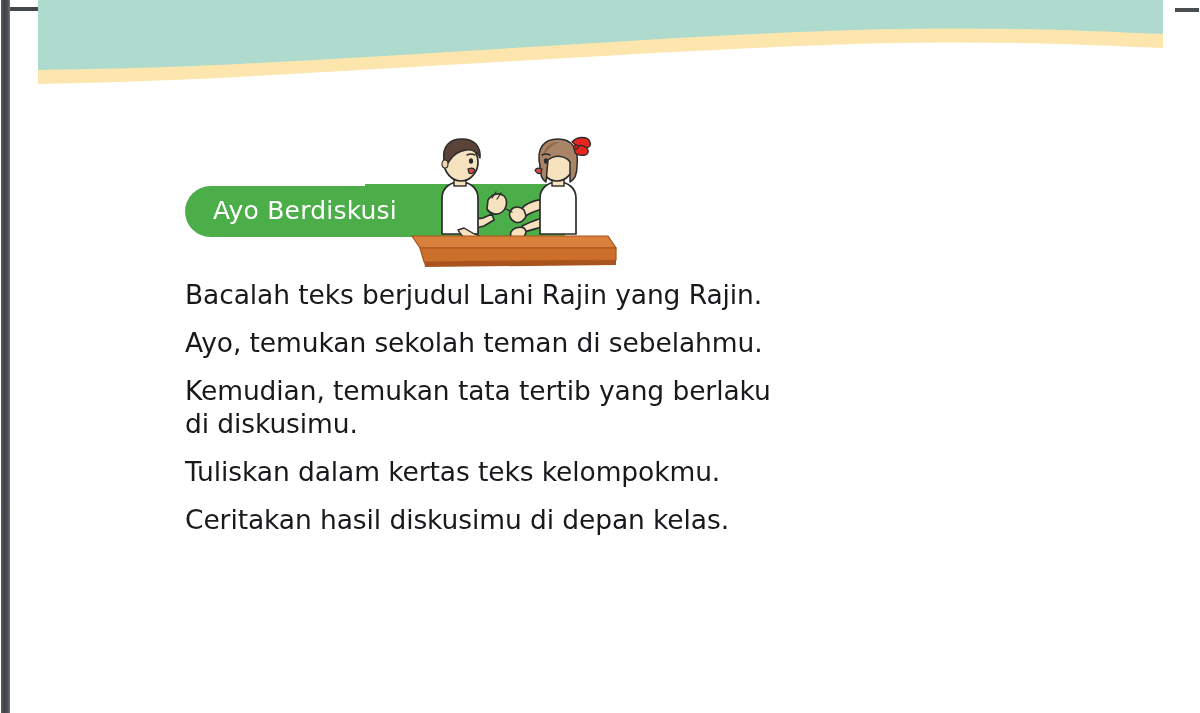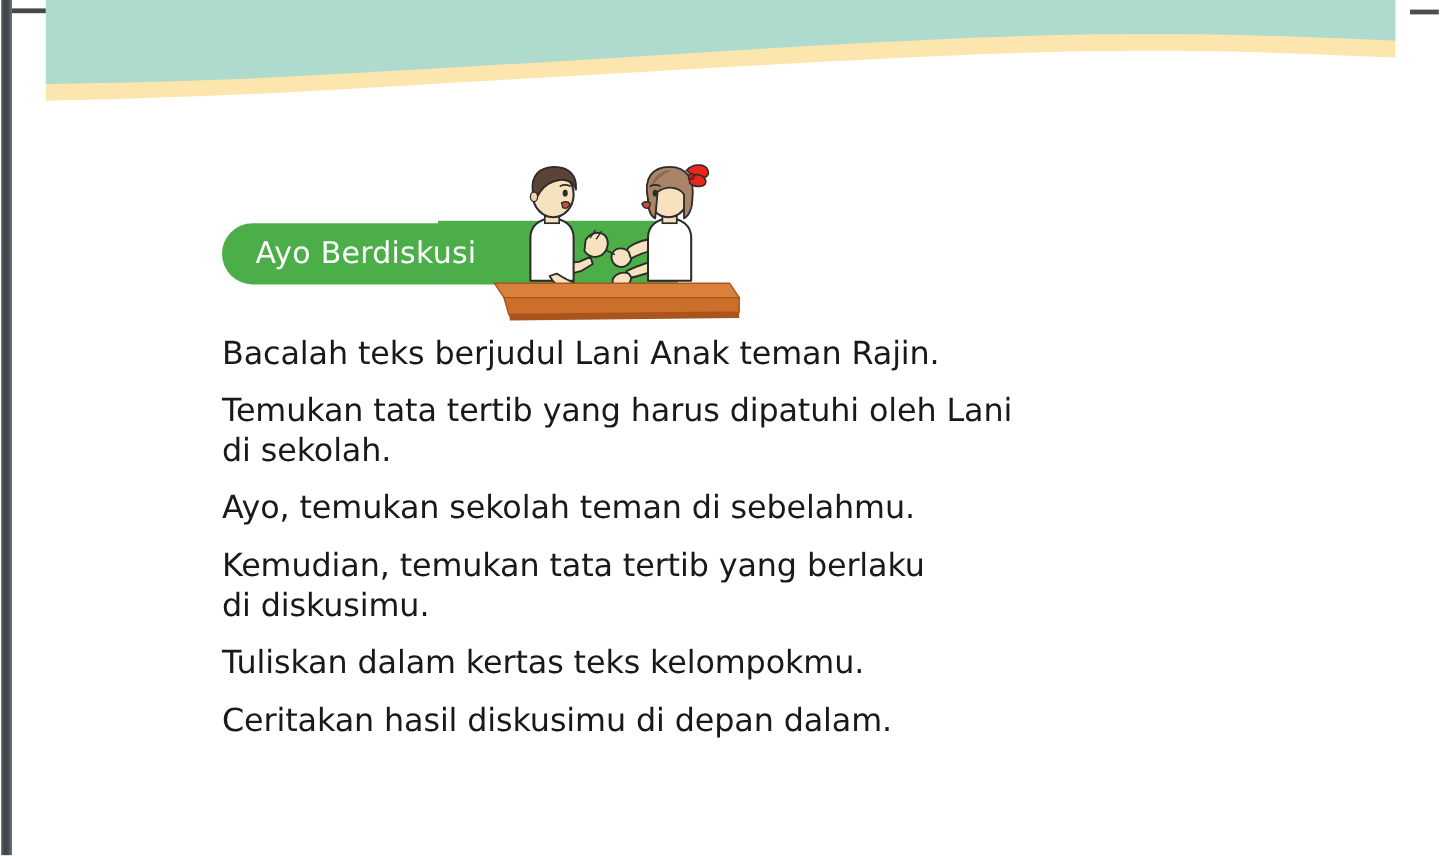--- a/index.html
+++ b/index.html
@@ -224,24 +224,22 @@
             <path d="M0 112 L196 112 L196 124 L4 126 Z" fill="#cc6f2a" stroke="#a9541c" stroke-width="1.2"></path>
             <path d="M4 126 L196 124 L196 129 L5 131 Z" fill="#a9541c"></path>
           </g>
         </svg>
       </div>
 
       <div class="banner-label">Ayo Berdiskusi</div>
     </div>
 
     <div class="body-text">
-      <p class="para">Bacalah teks berjudul Lani Anak teman Rajin.</p>
-      <p class="para">Temukan tata tertib yang harus dipatuhi oleh Lani
-di sekolah.</p>
+      <p class="para">Bacalah teks berjudul Lani Rajin yang Rajin.</p>
       <p class="para">Ayo, temukan sekolah teman di sebelahmu.</p>
       <p class="para">Kemudian, temukan tata tertib yang berlaku
 di diskusimu.</p>
       <p class="para">Tuliskan dalam kertas teks kelompokmu.</p>
-      <p class="para">Ceritakan hasil diskusimu di depan dalam.</p>
+      <p class="para">Ceritakan hasil diskusimu di depan kelas.</p>
     </div>
 
   </div>
 </div>
 
 </body></html>

